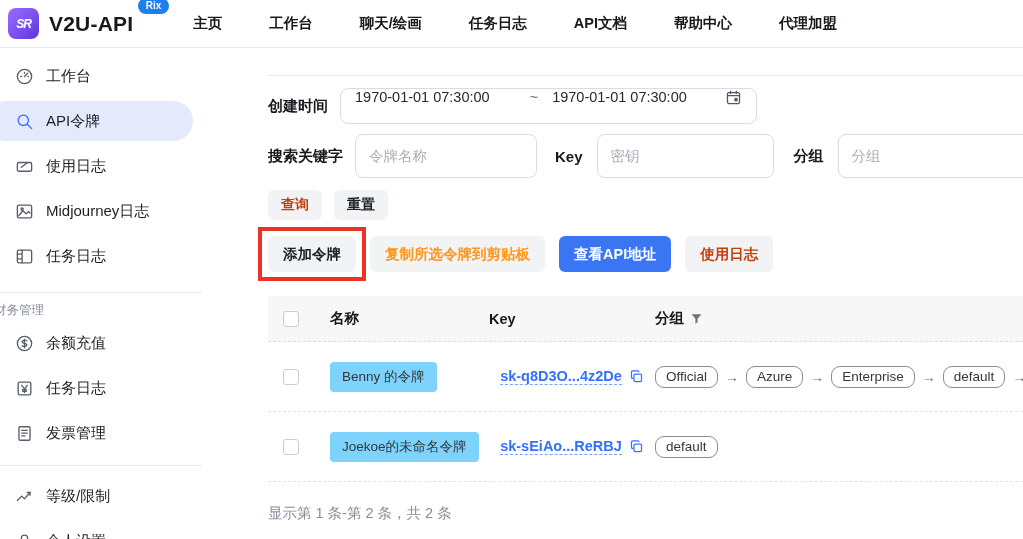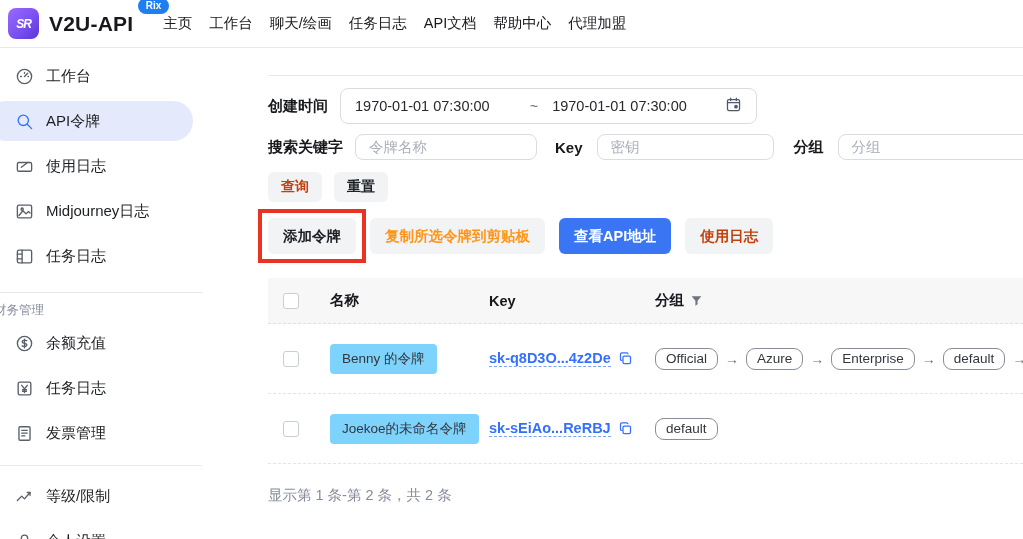--- a/index.html
+++ b/index.html
@@ -6,49 +6,49 @@
   html,body { background:#fff; }
   body { font-family:"Liberation Sans","DejaVu Sans",sans-serif; }
   .app { position:relative; width:1023px; height:539px; overflow:hidden; background:#fff; color:#1c1f23; }
 
   
   .topnav { position:absolute; left:0; top:0; width:1023px; height:48px; display:flex; align-items:center; padding-left:8px; border-bottom:1px solid #e8e9ec; background:#fff; }
   .logo-box { width:31px; height:31px; border-radius:8px; background:linear-gradient(135deg,#9a6bff 0%,#7b50f0 55%,#5a35d8 100%); color:#fff; display:flex; align-items:center; justify-content:center; font-weight:800; font-style:italic; font-size:12px; letter-spacing:-1px; }
   .brand { position:relative; margin-left:10px; font-size:21px; font-weight:800; color:#17181c; letter-spacing:0.2px; }
   .brand-badge { position:absolute; top:-14px; right:-36px; background:#1f7ff2; color:#fff; font-size:10px; font-weight:700; font-style:normal; letter-spacing:0; padding:2px 8px 3px; border-radius:9px; }
   .nav-items { display:flex; margin-left:30px; gap:17px; }
-  .nav-item { font-size:14.5px; font-weight:400; color:#18191c; cursor:pointer; white-space:nowrap; }
+  .nav-item { font-size:14.5px; font-weight:700; color:#18191c; cursor:pointer; white-space:nowrap;margin-left:30px; }
 
   
   .sidebar { position:absolute; left:0; top:48px; width:240px; height:491px; padding-top:8px; background:#fff; overflow:hidden; }
   .side-item { display:flex; align-items:center; height:40px; margin-bottom:5px; padding-left:14px; gap:12px; cursor:pointer; }
   .side-item .lbl { font-size:15px; color:#1c1f23; font-weight:500; }
   .side-item.selected { margin-left:-14px; padding-left:28px; width:207px; border-radius:21px; background:#e4eafb; }
   .side-icon { width:20px; height:20px; flex:0 0 20px; display:flex; align-items:center; justify-content:center; }
   .side-icon svg { stroke:#585e6a; fill:none; stroke-width:1.7; stroke-linecap:round; stroke-linejoin:round; }
   .side-item.selected .side-icon svg { stroke:#3370ff; }
   .side-divider { border:none; border-top:1px solid #e8e9ec; margin:16px 0 8px 0; width:202px; }
   .side-divider.second { margin-top:12px; margin-bottom:10px; }
   .side-section { font-size:12.5px; color:#8a919f; margin:0 0 4px -6px; height:18px; line-height:18px; }
 
   
   .main { position:absolute; left:268px; top:48px; width:800px; height:491px; }
   .top-rule { width:755px; border:none; border-top:1px solid #e8e9ec; margin-top:27px; }
   .flabel { font-weight:700; font-size:15px; color:#17181c; white-space:nowrap; }
 
   .frow1 { display:flex; align-items:center; margin-top:12px; }
   .frow1 .flabel { width:72px; }
-  .range-input { width:417px; height:36px; border:1px solid #d9dce3; border-radius:8px; display:flex; align-items:center; padding:0 14px; font-size:14.5px; color:#27292e; background:#fff; }
+  .range-input { width:417px; height:36px; border:1px solid #d9dce3; border-radius:8px; display:flex; align-items:flex-start; padding:0 14px; font-size:14.5px; color:#27292e; background:#fff; }
   .range-input .sep { color:#6b7280; margin:0 14px 0 0; }
   .range-input .d-from { margin-right:40px; }
   .range-input .spacer { flex:1; }
 
   .frow2 { display:flex; align-items:center; margin-top:10px; }
   .frow2 .kw-label { width:87px; }
-  .tinput { height:26px; border:1px solid #d9dce3; border-radius:8px; padding:0 13px; font-size:14.5px; color:#27292e; outline:none; font-family:inherit; background:#fff; }
+  .tinput { height:44px; border:1px solid #d9dce3; border-radius:8px; padding:0 13px; font-size:14.5px; color:#27292e; outline:none; font-family:inherit; background:#fff; }
   .tinput::placeholder { color:#a9aeb8; }
   .kw-input { width:182px; }
   .key-label { margin-left:18px; margin-right:14px; }
   .key-input { width:177px; }
   .grp-label { margin-left:20px; margin-right:14px; }
   .grp-input { width:200px; }
 
   .frow3 { display:flex; align-items:center; gap:12px; margin-top:12px; }
   .btn { border:none; cursor:pointer; font-family:inherit; font-size:14px; font-weight:600; background:#f2f3f5; color:#1c1f23; border-radius:6px; height:30px; padding:0 13px; display:flex; align-items:center; }
   .btn.blue-text { color:#c2410c; }
@@ -62,21 +62,21 @@
   
   .table { margin-top:24px; width:760px; }
   .t-header, .t-row { display:grid; grid-template-columns:47px 159px 166px 1fr; align-items:center; padding-left:15px; }
   .t-header { height:46px; background:#f7f7f8; border-bottom:1px dashed #dcdee3; font-weight:700; font-size:14.5px; color:#17181c; width:755px; }
   .t-row { height:70px; border-bottom:1px dashed #e2e4e9; width:755px; }
   .checkbox { width:16px; height:16px; border:1px solid #c9cdd4; border-radius:3px; background:#fff; cursor:pointer; display:inline-block; }
   .hdr-group { display:flex; align-items:center; gap:6px; }
   .funnel { cursor:pointer; display:inline-flex; }
   .name-tag { display:inline-block; background:#7dd3fc; color:#33373d; font-size:13.5px; padding:6px 12px; border-radius:4px; white-space:nowrap; }
   .key-link { color:#3370ff; font-size:14.5px; font-weight:600; text-decoration:none; border-bottom:1.5px dashed #7ba2f7; cursor:pointer; white-space:nowrap; }
-  .key-cell { display:flex; align-items:center; gap:7px; }
+  .key-cell { display:flex; align-items:center; gap:7px;justify-content:center; }
   .copy-icon { cursor:pointer; display:inline-flex; }
   .groups { display:flex; align-items:center; white-space:nowrap; overflow:visible; }
   .group-tag { border:1.5px solid #878d99; border-radius:9px; padding:2px 10px 3px; font-size:13.5px; color:#33373d; background:#fff; font-weight:500; }
   .group-arrow { color:#6b7280; margin:0 7px; font-size:14px; }
 
   .t-footer { margin-top:22px; color:#868c98; font-size:14.5px; }
 </style>
 </head>
 <body>
 

